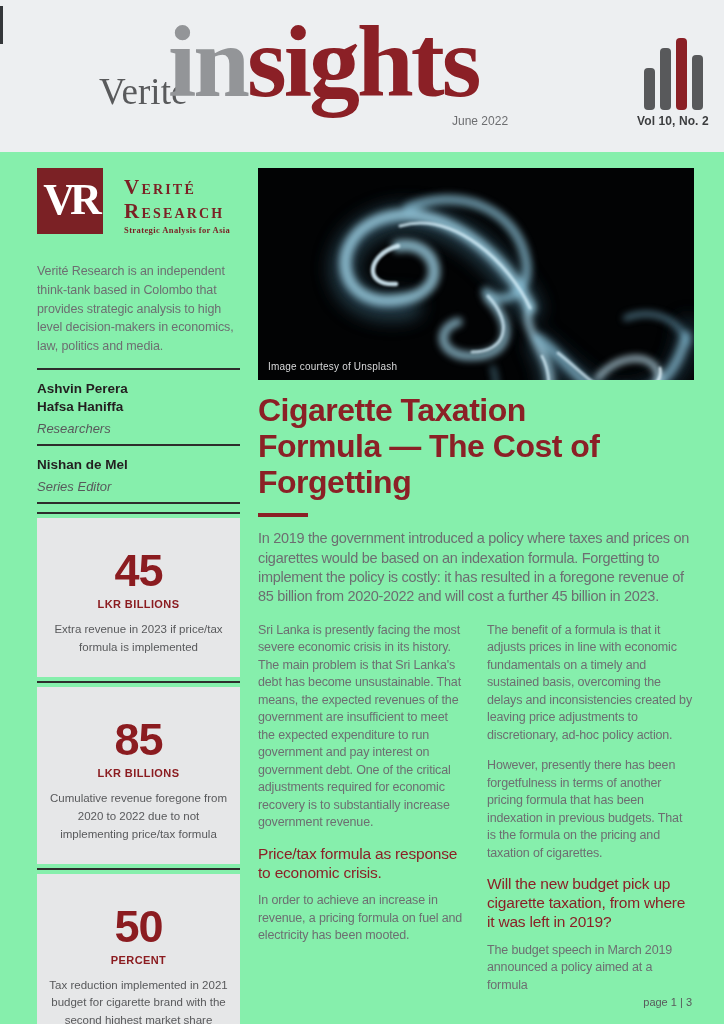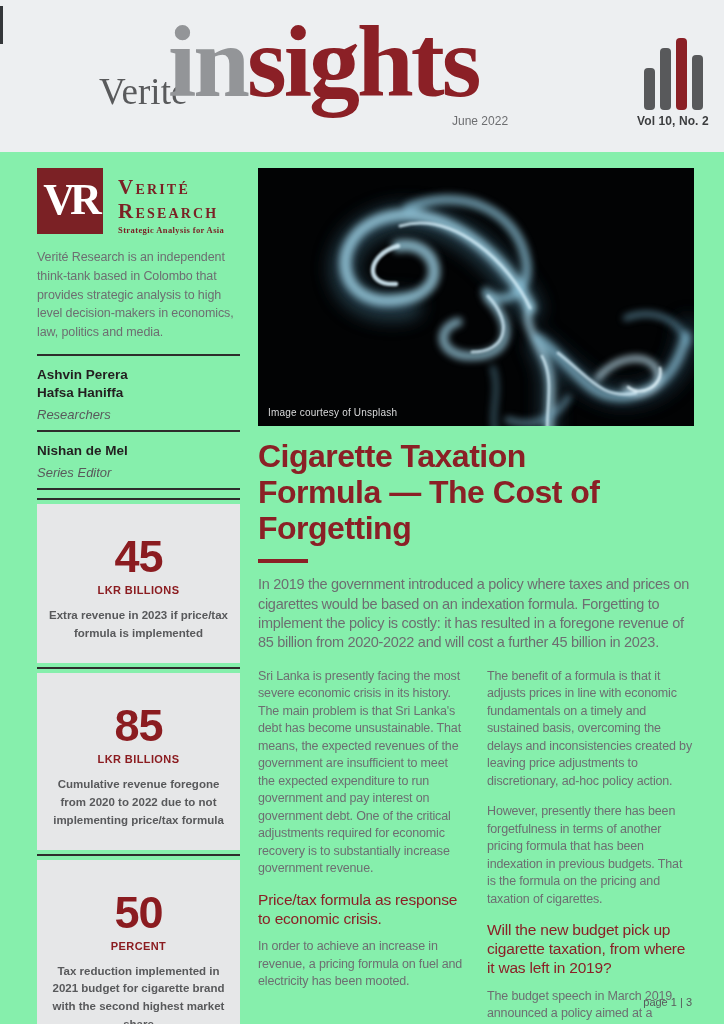--- a/index.html
+++ b/index.html
@@ -17,40 +17,40 @@
   .issue-date { position:absolute; left:452px; top:114px; font-size:12px; color:#6d6e71; z-index:3; }
   .vol { position:absolute; left:637px; top:114px; font-size:12px; color:#3c3d3f; font-weight:bold; letter-spacing:0.1px; }
   .bars-icon { position:absolute; left:644px; top:38px; }
 
   
   .content { display:flex; gap:18px; padding:16px 30px 0 37px; }
   .sidebar { width:203px; flex:0 0 203px; }
   .main { width:436px; flex:0 0 436px; }
 
   
-  .logo-row { display:flex; align-items:flex-start; gap:15px; margin-bottom:13px; }
+  .logo-row { display:flex; align-items:flex-start; gap:21px; margin-bottom:27px; }
   .logo-mark { width:66px; height:66px; background:#7b2125; color:#ffffff; font-family:"Liberation Serif", serif; font-weight:bold; font-size:44px; letter-spacing:-5px; display:flex; align-items:center; justify-content:center; padding-bottom:4px; }
   .logo-text { padding-top:8px; color:#7b2125; font-family:"Liberation Serif", serif; }
   .logo-line { display:block; font-size:14px; letter-spacing:2.2px; font-weight:bold; line-height:1.12; }
   .logo-line::first-letter { font-size:21px; }
   .logo-tagline { display:block; font-size:8.5px; font-weight:bold; letter-spacing:0.4px; margin-top:2px;text-align:right; }
   .about { font-size:12.5px; line-height:1.5; color:#6d6e71; margin-bottom:12px; letter-spacing:-0.1px; }
   .rule { border:none; border-top:2px solid #2e2d2c; margin:0; }
   .credit-name { font-size:13.5px; font-weight:bold; color:#231f20; line-height:1.35; }
   .credit-block { padding:10px 0 8px; }
   .credit-role { font-size:13px; font-style:italic; color:#58595b; margin-top:5px; }
   .stats { margin-top:8px; }
   .sep { border:none; border-top:2px solid #2e2d2c; margin:4px 0; }
   .stat-box { background:#e6e7e8; text-align:center; padding:30px 10px 20px; min-height:158px; }
   .stat-value { font-size:45px; font-weight:bold; color:#8b1c20; line-height:1; letter-spacing:-1px; }
   .stat-unit { font-size:11px; font-weight:bold; color:#8b1c20; letter-spacing:0.4px; margin-top:5px; }
-  .stat-desc { font-size:11.5px; color:#58595b; line-height:1.55; margin-top:11px; font-weight:700; }
+  .stat-desc { font-size:11.5px; color:#58595b; line-height:1.55; margin-top:11px; font-weight:400; }
 
   
-  .hero { position:relative; width:436px; height:258px; background:#000000; overflow:hidden; }
+  .hero { position:relative; width:436px; height:212px; background:#000000; overflow:hidden; }
   .hero svg { display:block; }
   .hero-caption { position:absolute; left:10px; bottom:8px; font-size:10px; color:#d9dadb; letter-spacing:0.2px; }
   .title { margin-top:13px; font-size:32px; font-weight:bold; color:#8b2026; line-height:1.12; max-width:350px; letter-spacing:-0.5px; }
   .title-rule { width:50px; height:4px; background:#8b2026; margin:13px 0 12px; }
   .standfirst { font-size:14.5px; line-height:1.33; color:#6d6e71; letter-spacing:-0.3px; margin-bottom:15px; }
   .cols { display:flex; gap:22px; }
   .col { width:207px; flex:1; }
   .col p { font-size:12.5px; line-height:1.4; color:#6d6e71; letter-spacing:-0.15px; margin-bottom:13px; }
   .col h2 { font-size:15.5px; font-weight:normal; color:#8b2026; line-height:1.22; letter-spacing:-0.2px; margin:4px 0 10px; }
 

